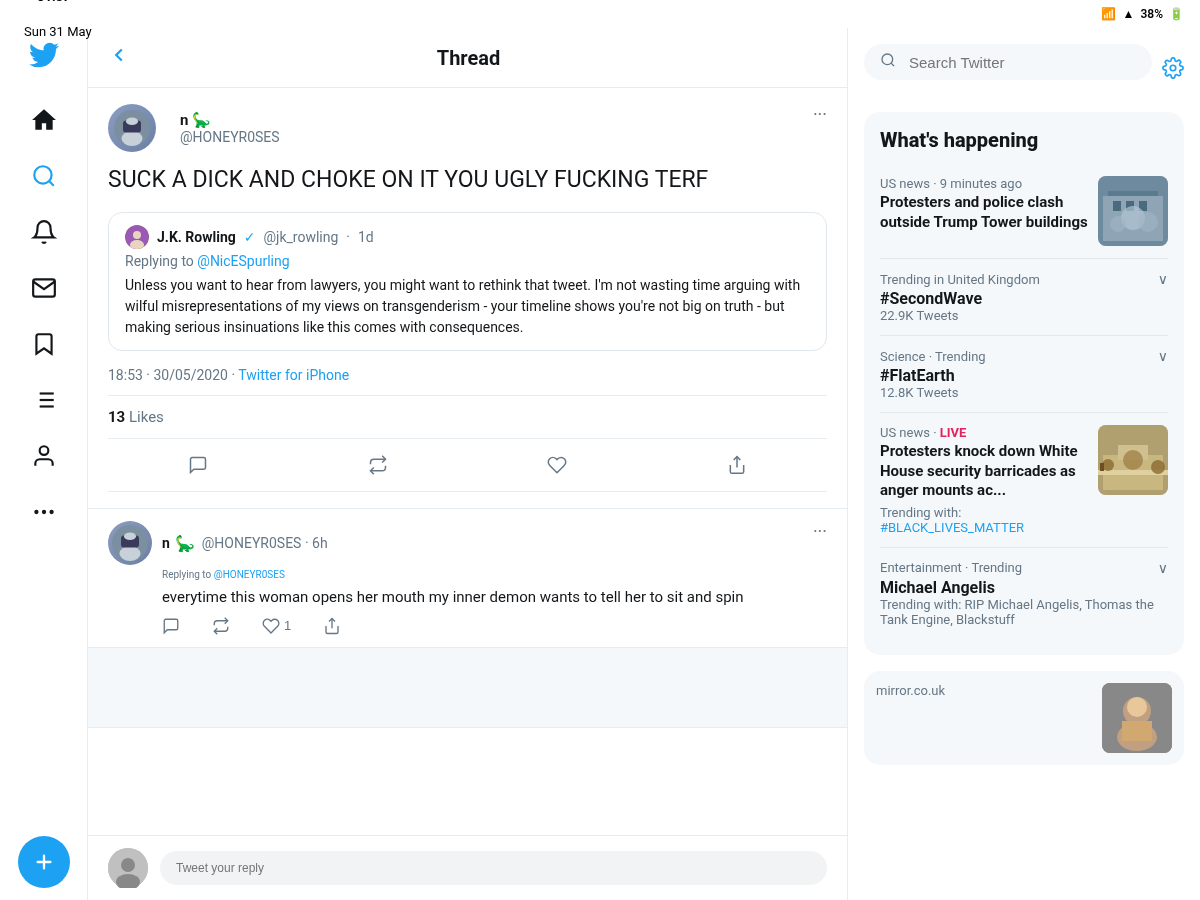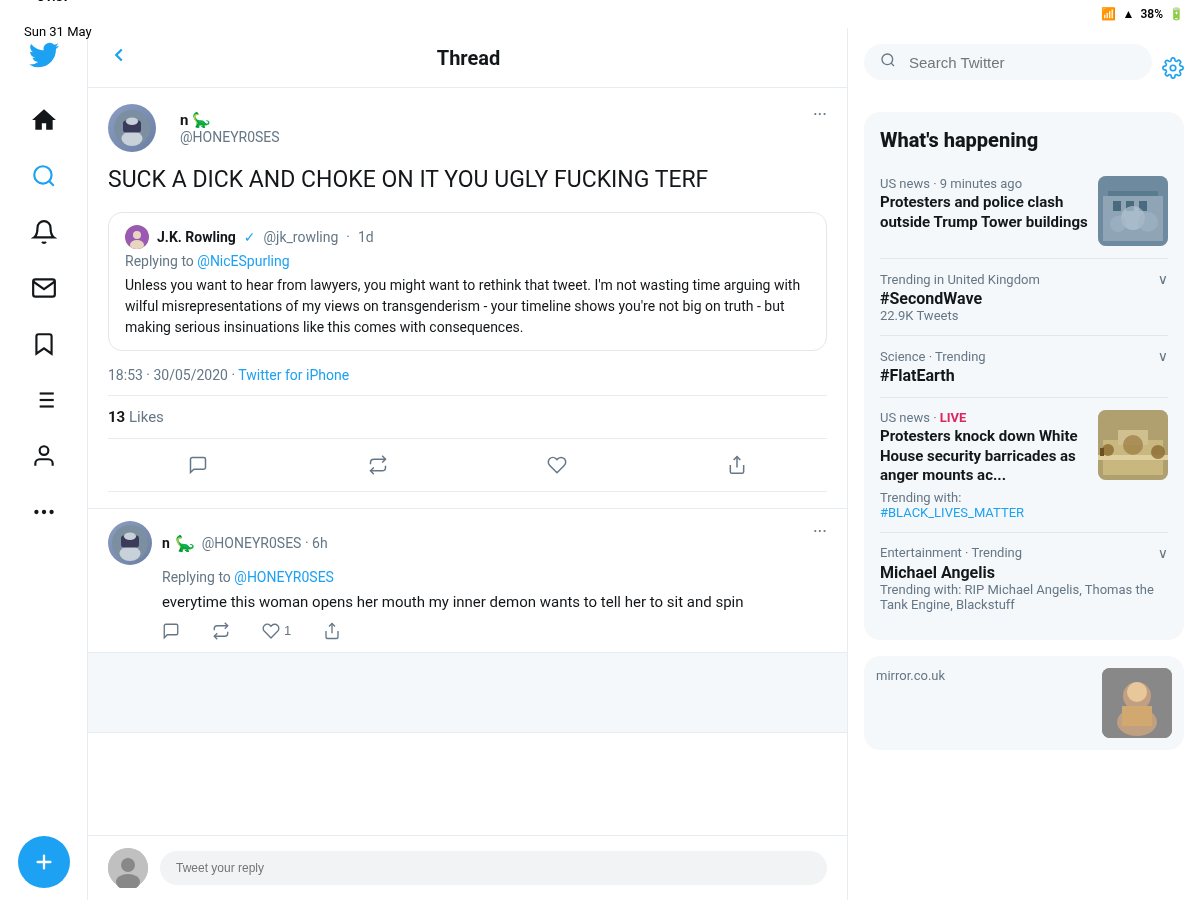--- a/index.html
+++ b/index.html
@@ -97,21 +97,21 @@
     .action-btn { background: none; border: none; color: #657786; font-size: 20px; cursor: pointer; padding: 8px; border-radius: 50%; display: flex; align-items: center; gap: 4px; }
 
     
     .reply-tweet { padding: 12px 20px; border-bottom: 1px solid #e6ecf0; }
     .reply-tweet-header { display: flex; align-items: flex-start; justify-content: space-between; margin-bottom: 4px; }
     .reply-user-row { display: flex; align-items: center; gap: 10px; }
     .reply-avatar { width: 44px; height: 44px; border-radius: 50%; background: #c0c0c0; overflow: hidden; flex-shrink: 0; }
     .reply-name-row { display: flex; align-items: center; gap: 6px; }
     .reply-display-name { font-weight: 700; font-size: 14px; color: #14171a; }
     .reply-username-time { color: #657786; font-size: 14px; }
-    .reply-replying { font-size: 14px; color: #657786; margin: 0 0 6px 54px; }
+    .reply-replying { font-size: 10px; color: #657786; margin: 0 0 6px 54px; }
     .reply-replying span { color: #1da1f2; }
     .reply-text { font-size: 15px; color: #14171a; line-height: 1.5; margin-left: 54px; }
     .reply-actions { display: flex; gap: 32px; margin-top: 8px; margin-left: 54px; }
     .reply-action { background: none; border: none; color: #657786; font-size: 18px; cursor: pointer; display: flex; align-items: center; gap: 4px; }
     .reply-action-count { font-size: 13px; }
 
     
     .compose-area {
       border-top: 1px solid #e6ecf0; padding: 12px 20px;
       display: flex; align-items: center; gap: 12px; flex-shrink: 0;
@@ -499,20 +499,21 @@
           <div class="trending-hashtag">#SecondWave</div>
           <div class="trending-count">22.9K Tweets</div>
         </div>
 
         <div class="trending-item">
           <div class="trending-meta">
             <span>Science · Trending</span>
             <span class="chevron-icon">∨</span>
           </div>
           <div class="trending-hashtag">#FlatEarth</div>
+          <div class="trending-count">12.8K Tweets</div>
         </div>
 
         <div class="trending-item">
           <div class="trending-news">
             <div class="trending-news-text">
               <div class="trending-meta">
                 <span>
                   US news · <span class="live-badge">LIVE</span>
                 </span>
               </div>

